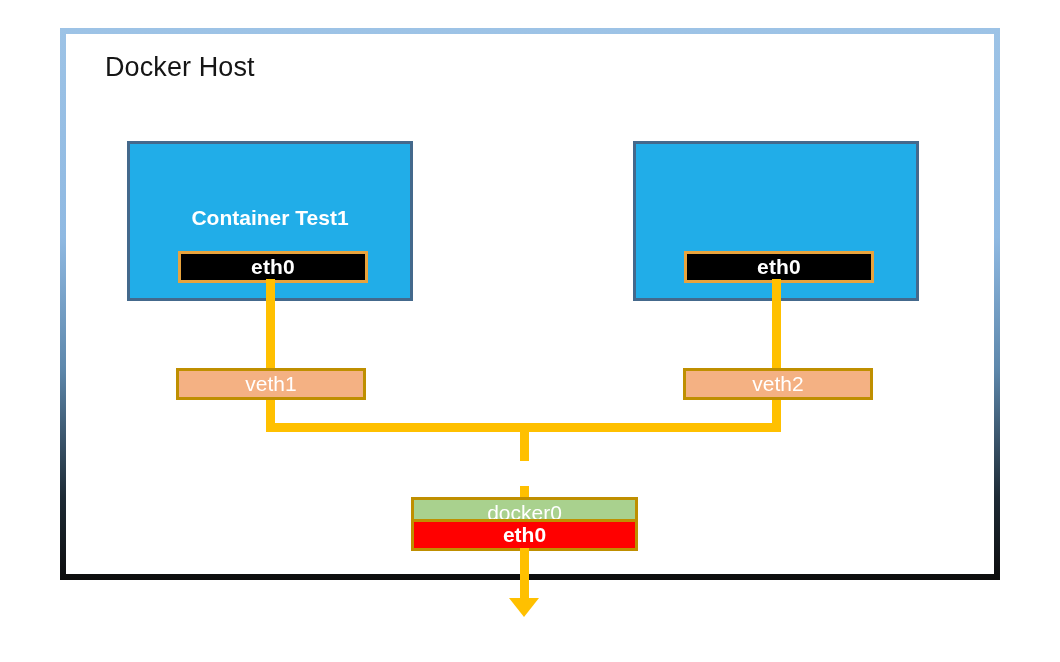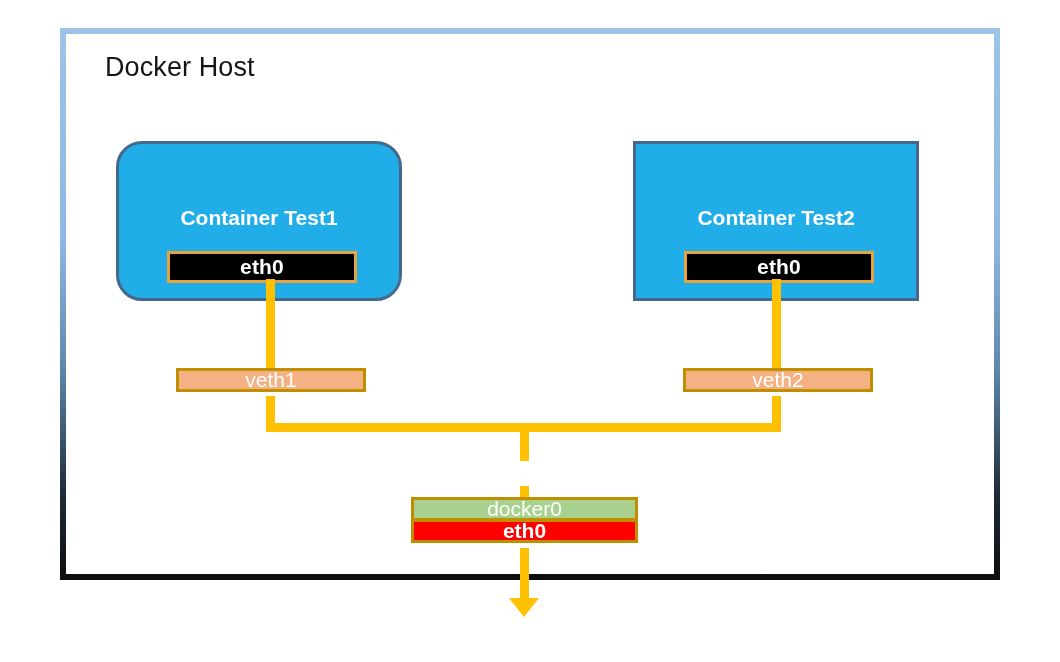--- a/index.html
+++ b/index.html
@@ -48,21 +48,21 @@
   
   .container-box {
     position: absolute;
     box-sizing: border-box;
     width: 286px;
     height: 160px;
     top: 141px;
     background: #21ade8;
     border: 3px solid #44698c;
   }
-  .container-box.left  { left: 116px; border-radius: 26px; }
+  .container-box.left  { left: 127px; }
   .container-box.right { left: 633px; }
 
   .container-label {
     position: absolute;
     left: 0;
     right: 0;
     top: 62px;
     text-align: center;
     color: #ffffff;
     font-size: 21px;
@@ -86,21 +86,21 @@
     display: flex;
     align-items: center;
     justify-content: center;
     letter-spacing: 0.2px;
   }
 
   
   .bar {
     position: absolute;
     box-sizing: border-box;
-    height: 24px;
+    height: 32px;
     border: 3px solid #bf8f00;
     display: flex;
     align-items: center;
     justify-content: center;
     color: #ffffff;
     font-size: 21px;
     white-space: nowrap;
     z-index: 5;
   }
   .bar.veth {
@@ -200,21 +200,20 @@
   <div class="wire h wire-bus"></div>
   <div class="wire v wire-bus-down"></div>
   <div class="wire v wire-d0-eth0"></div>
 
   <div class="container-box left">
     <div class="container-label">Container Test1</div>
     <div class="iface-eth0">eth0</div>
   </div>
 
   <div class="container-box right">
-    <div class="container-label">Container Test2</div>
     <div class="iface-eth0">eth0</div>
   </div>
 
   <div class="bar veth v1">veth1</div>
 
   <div class="bar veth v2">veth2</div>
 
   <div class="bar docker0">docker0</div>
 
   <div class="bar eth0-red">eth0</div>

